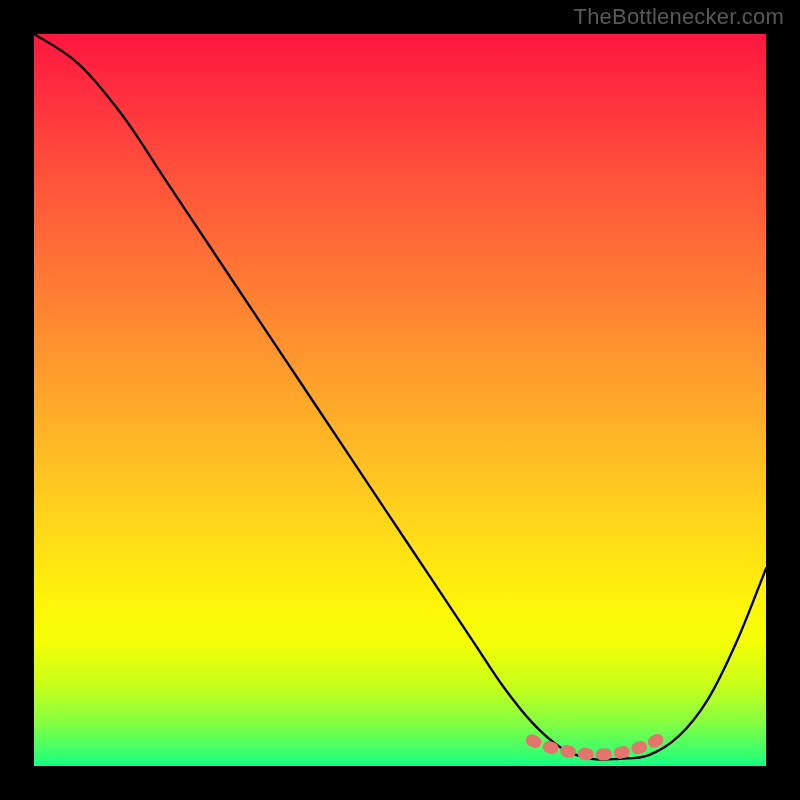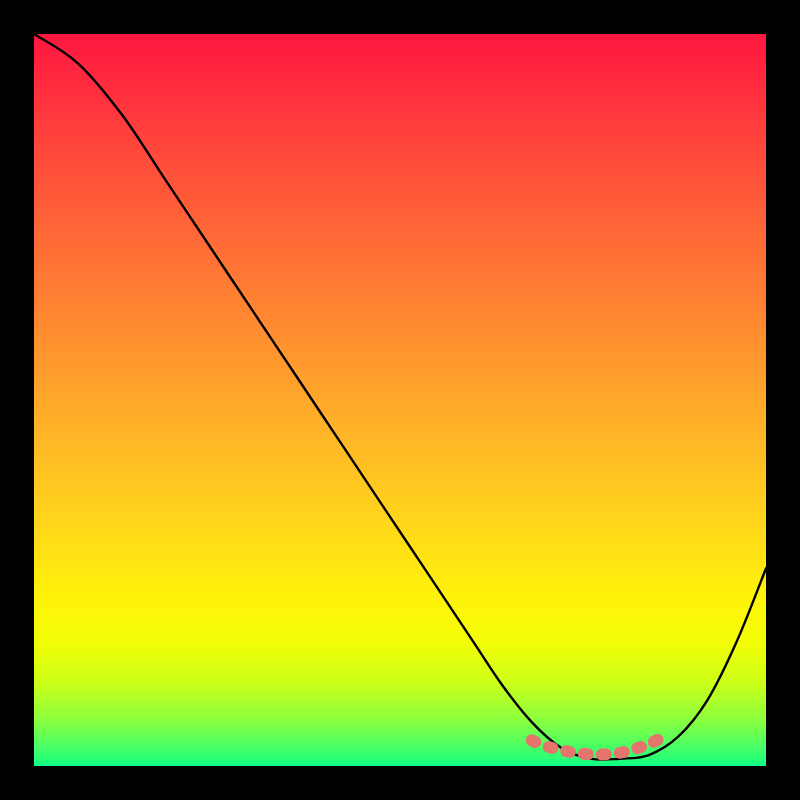--- a/index.html
+++ b/index.html
@@ -32,20 +32,21 @@
       #2bff76 99%,
       #0dff88 100%
     );
   }
   svg.curve { position: absolute; inset: 0; width: 100%; height: 100%; }
 </style>
 </head>
 <body>
 
 <div class="wrap">
+  <div class="attribution">TheBottlenecker.com</div>
   <div class="plot-area">
     <div class="gradient-bg"></div>
     <svg class="curve" viewBox="0 0 732 732" preserveAspectRatio="none">
       <path d="M0.00 0.00 C 7.91 5.27, 28.11 14.79, 43.92 29.28 C 59.73 43.77, 72.03 59.44, 87.84 80.52 C 103.65 101.60, 115.95 122.68, 131.76 146.40 C 147.57 170.12, 159.87 188.56, 175.68 212.28 C 191.49 236.00, 203.79 254.44, 219.60 278.16 C 235.41 301.88, 247.71 320.32, 263.52 344.04 C 279.33 367.76, 291.63 386.20, 307.44 409.92 C 323.25 433.64, 335.55 452.08, 351.36 475.80 C 367.17 499.52, 379.47 517.96, 395.28 541.68 C 411.09 565.40, 426.02 587.80, 439.20 607.56 C 452.38 627.32, 457.94 636.99, 468.48 651.48 C 479.02 665.97, 487.22 676.88, 497.76 688.08 C 508.30 699.28, 516.50 707.11, 527.04 713.70 C 537.58 720.29, 545.78 722.70, 556.32 724.68 C 566.86 726.66, 575.06 725.34, 585.60 724.68 C 596.14 724.02, 604.34 724.97, 614.88 721.02 C 625.42 717.07, 633.62 712.60, 644.16 702.72 C 654.70 692.84, 662.90 683.25, 673.44 666.12 C 683.98 648.99, 692.18 631.28, 702.72 607.56 C 713.26 583.84, 726.73 547.54, 732.00 534.36" id="mainCurve" stroke="#000000" stroke-width="2.4" fill="none" stroke-linecap="round" stroke-linejoin="round"></path>
       <path d="M497.76 706.38 C 500.40 707.43, 507.13 710.52, 512.40 712.24 C 517.67 713.95, 521.77 714.71, 527.04 715.90 C 532.31 717.08, 536.41 718.03, 541.68 718.82 C 546.95 719.61, 551.05 720.02, 556.32 720.29 C 561.59 720.55, 565.69 720.55, 570.96 720.29 C 576.23 720.02, 580.33 719.75, 585.60 718.82 C 590.87 717.90, 594.97 716.75, 600.24 715.16 C 605.51 713.58, 609.61 712.28, 614.88 710.04 C 620.15 707.80, 626.88 704.04, 629.52 702.72" id="optimalMarker" stroke="#e4756d" stroke-width="12" fill="none" stroke-linecap="round" stroke-linejoin="round" stroke-dasharray="4 14"></path>
     </svg>
   </div>
 </div>
 
 </body></html>

